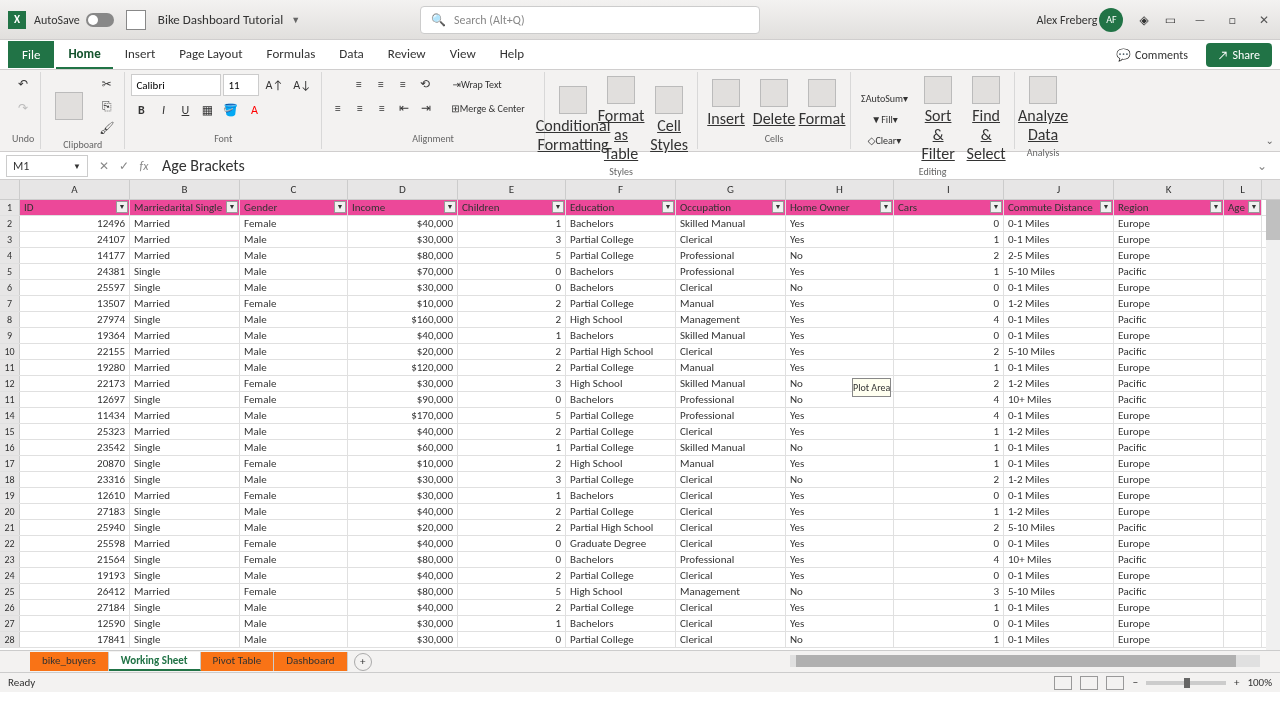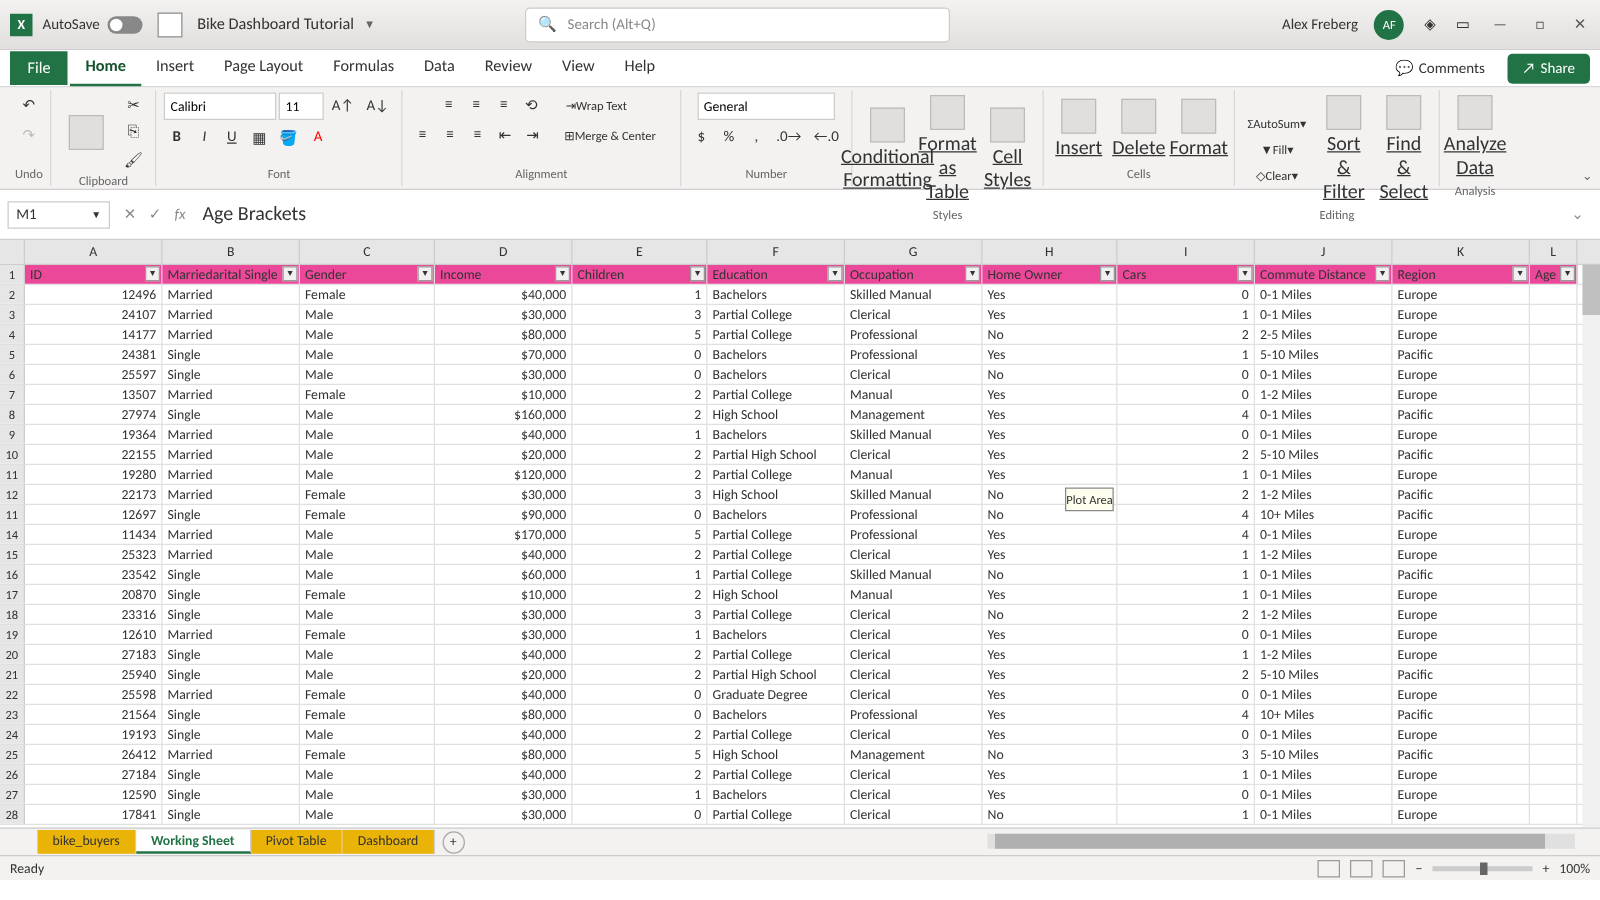--- a/index.html
+++ b/index.html
@@ -8,21 +8,21 @@
 
 .titlebar { height: 40px; background: linear-gradient(to bottom, #f3f2f1, #e1dfdd); display: flex; align-items: center; padding: 0 8px; border-bottom: 1px solid #d0cece; }
 .titlebar .app-icon { width: 18px; height: 18px; background: #217346; color: #fff; display: flex; align-items: center; justify-content: center; font-size: 11px; font-weight: bold; margin-right: 8px; }
 .titlebar .autosave { display: flex; align-items: center; gap: 6px; margin-right: 12px; font-size: 12px; }
 .titlebar .toggle { width: 28px; height: 14px; background: #888; border-radius: 7px; position: relative; }
 .titlebar .toggle::after { content: ''; position: absolute; width: 10px; height: 10px; background: #fff; border-radius: 50%; top: 2px; left: 2px; }
 .titlebar .filename { font-size: 13px; margin-right: 8px; }
 .titlebar .dropdown-arrow { font-size: 9px; color: #666; }
 .titlebar .search { flex: 0 0 340px; margin-left: 120px; height: 28px; border: 1px solid #ccc; border-radius: 4px; display: flex; align-items: center; padding: 0 10px; background: #fff; color: #888; gap: 8px; }
 .titlebar .right { margin-left: auto; display: flex; align-items: center; gap: 16px; }
-.titlebar .user { display: flex; align-items: center; gap: 13px; font-size: 12px; justify-content: center; }
+.titlebar .user { display: flex; align-items: center; gap: 2px; font-size: 12px; justify-content: center; }
 .titlebar .avatar { width: 24px; height: 24px; background: #217346; color: #fff; border-radius: 50%; display: flex; align-items: center; justify-content: center; font-size: 10px; }
 .titlebar .win-btn { width: 16px; height: 16px; display: flex; align-items: center; justify-content: center; color: #555; }
 
 
 .ribbon-tabs { height: 30px; background: #fff; display: flex; align-items: center; padding: 0 8px; gap: 2px; border-bottom: 1px solid #d0cece; }
 .ribbon-tabs .tab { padding: 6px 12px; font-size: 13px; cursor: pointer; }
 .ribbon-tabs .tab.active { border-bottom: 2px solid #217346; color: #14532d; font-weight: 600; }
 .ribbon-tabs .tab.file { background: #217346; color: #fff; padding: 6px 14px; }
 .ribbon-tabs .right-actions { margin-left: auto; display: flex; align-items: center; gap: 10px; }
 .ribbon-tabs .comments { display: flex; align-items: center; gap: 4px; font-size: 12px; padding: 4px 8px; }
@@ -36,21 +36,21 @@
 .rb-btn { padding: 2px 4px; display: flex; align-items: center; justify-content: center; min-width: 20px; min-height: 20px; }
 .rb-large { flex-direction: column; width: 44px; font-size: 16px; text-align: center; gap: 2px; text-decoration: underline; }
 .rb-icon { width: 20px; height: 20px; background: #e1dfdd; border: 1px solid #bbb; }
 .rb-icon-lg { width: 28px; height: 28px; background: #e1dfdd; border: 1px solid #bbb; }
 .font-select { width: 90px; height: 22px; border: 1px solid #ccc; font-size: 11px; padding: 0 4px; background: #fff; }
 .size-select { width: 36px; height: 22px; border: 1px solid #ccc; font-size: 11px; padding: 0 4px; background: #fff; }
 .num-select { width: 110px; height: 22px; border: 1px solid #ccc; font-size: 11px; padding: 0 4px; background: #fff; }
 .ribbon .collapse { position: absolute; right: 6px; bottom: 4px; font-size: 10px; color: #666; cursor: pointer; }
 
 
-.formula-bar { height: 40px; border-bottom: 1px solid #d0cece; display: flex; align-items: center; }
+.formula-bar { height: 28px; border-bottom: 1px solid #d0cece; display: flex; align-items: center; }
 .name-box { width: 82px; height: 22px; border: 1px solid #ccc; margin: 0 6px; padding: 0 6px; font-size: 12px; display: flex; align-items: center; justify-content: space-between; }
 .fb-btn { width: 20px; height: 20px; display: flex; align-items: center; justify-content: center; color: #888; font-size: 12px; }
 .formula-input { flex: 1; padding: 0 8px; font-size: 16px; }
 .fb-expand { position: absolute; right: 8px; }
 
 
 .grid-area { height: 470px; display: flex; flex-direction: column; position: relative; }
 .col-headers { height: 20px; display: flex; background: #e7e6e6; border-bottom: 1px solid #ccc; }
 .corner { width: 20px; border-right: 1px solid #ccc; background: #e7e6e6; }
 .col-h { border-right: 1px solid #ccc; text-align: center; font-size: 11px; line-height: 20px; color: #333; }
@@ -65,21 +65,21 @@
 
 .row.header .cell { background: #ec4899; font-weight: normal; position: relative; overflow: visible; }
 .filter-btn { position: absolute; right: 1px; top: 1px; width: 12px; height: 12px; border: 1px solid #999; background: #f0f0f0; font-size: 7px; display: flex; align-items: center; justify-content: center; }
 
 
 .vscroll { position: absolute; right: 0; top: 20px; bottom: 0; width: 14px; background: #f0f0f0; }
 .vscroll .thumb { position: absolute; top: 0; width: 100%; height: 40px; background: #c0c0c0; }
 
 
 .sheet-tabs { height: 22px; border-top: 1px solid #ccc; display: flex; align-items: center; padding: 0 30px; position: relative; background: #f3f2f1; }
-.sheet-tab { padding: 2px 12px; font-size: 11px; border-right: 1px solid #ccc; cursor: pointer; background: #eab308; }
+.sheet-tab { padding: 2px 12px; font-size: 11px; border-right: 1px solid #ccc; cursor: pointer; background: #f97316; }
 .sheet-tab.active { background: #fff; font-weight: bold; color: #217346; border-bottom: 2px solid #217346; }
 .add-sheet { width: 18px; height: 18px; border: 1px solid #aaa; border-radius: 50%; display: flex; align-items: center; justify-content: center; margin-left: 6px; font-size: 11px; }
 .hscroll { position: absolute; right: 20px; top: 4px; width: 470px; height: 12px; background: #e0e0e0; }
 .hscroll .thumb { position: absolute; left: 6px; width: 440px; height: 100%; background: #b0b0b0; }
 
 
 .status-bar { height: 20px; background: #f3f2f1; border-top: 1px solid #ccc; display: flex; align-items: center; padding: 0 8px; font-size: 11px; }
 .status-bar .right { margin-left: auto; display: flex; align-items: center; gap: 8px; }
 .view-btn { width: 18px; height: 14px; border: 1px solid #999; }
 .zoom-slider { width: 80px; height: 4px; background: #ccc; position: relative; }
@@ -204,33 +204,20 @@
       <div style="display:flex;gap:2px;">
         <div class="rb-btn">≡</div>
         <div class="rb-btn">≡</div>
         <div class="rb-btn">≡</div>
         <div class="rb-btn">⇤</div>
         <div class="rb-btn">⇥</div>
         <div class="rb-btn" style="font-size:10px;width:100px;">⊞ <span>Merge &amp; Center</span></div>
       </div>
     </div>
     <div class="label">Alignment</div>
-  </div>
-  <div class="ribbon-group">
-    <div class="controls" style="flex-direction:column;gap:4px;">
-      <input class="num-select" value="General" style="">
-      <div style="display:flex;gap:2px;">
-        <div class="rb-btn">$</div>
-        <div class="rb-btn">%</div>
-        <div class="rb-btn">,</div>
-        <div class="rb-btn">.0→</div>
-        <div class="rb-btn">←.0</div>
-      </div>
-    </div>
-    <div class="label">Number</div>
   </div>
   <div class="ribbon-group">
     <div class="controls">
       <div class="rb-btn rb-large">
           <div class="rb-icon-lg"></div>
           <span>Conditional Formatting</span>
         </div>
       <div class="rb-btn rb-large">
           <div class="rb-icon-lg"></div>
           <span>Format as Table</span>

